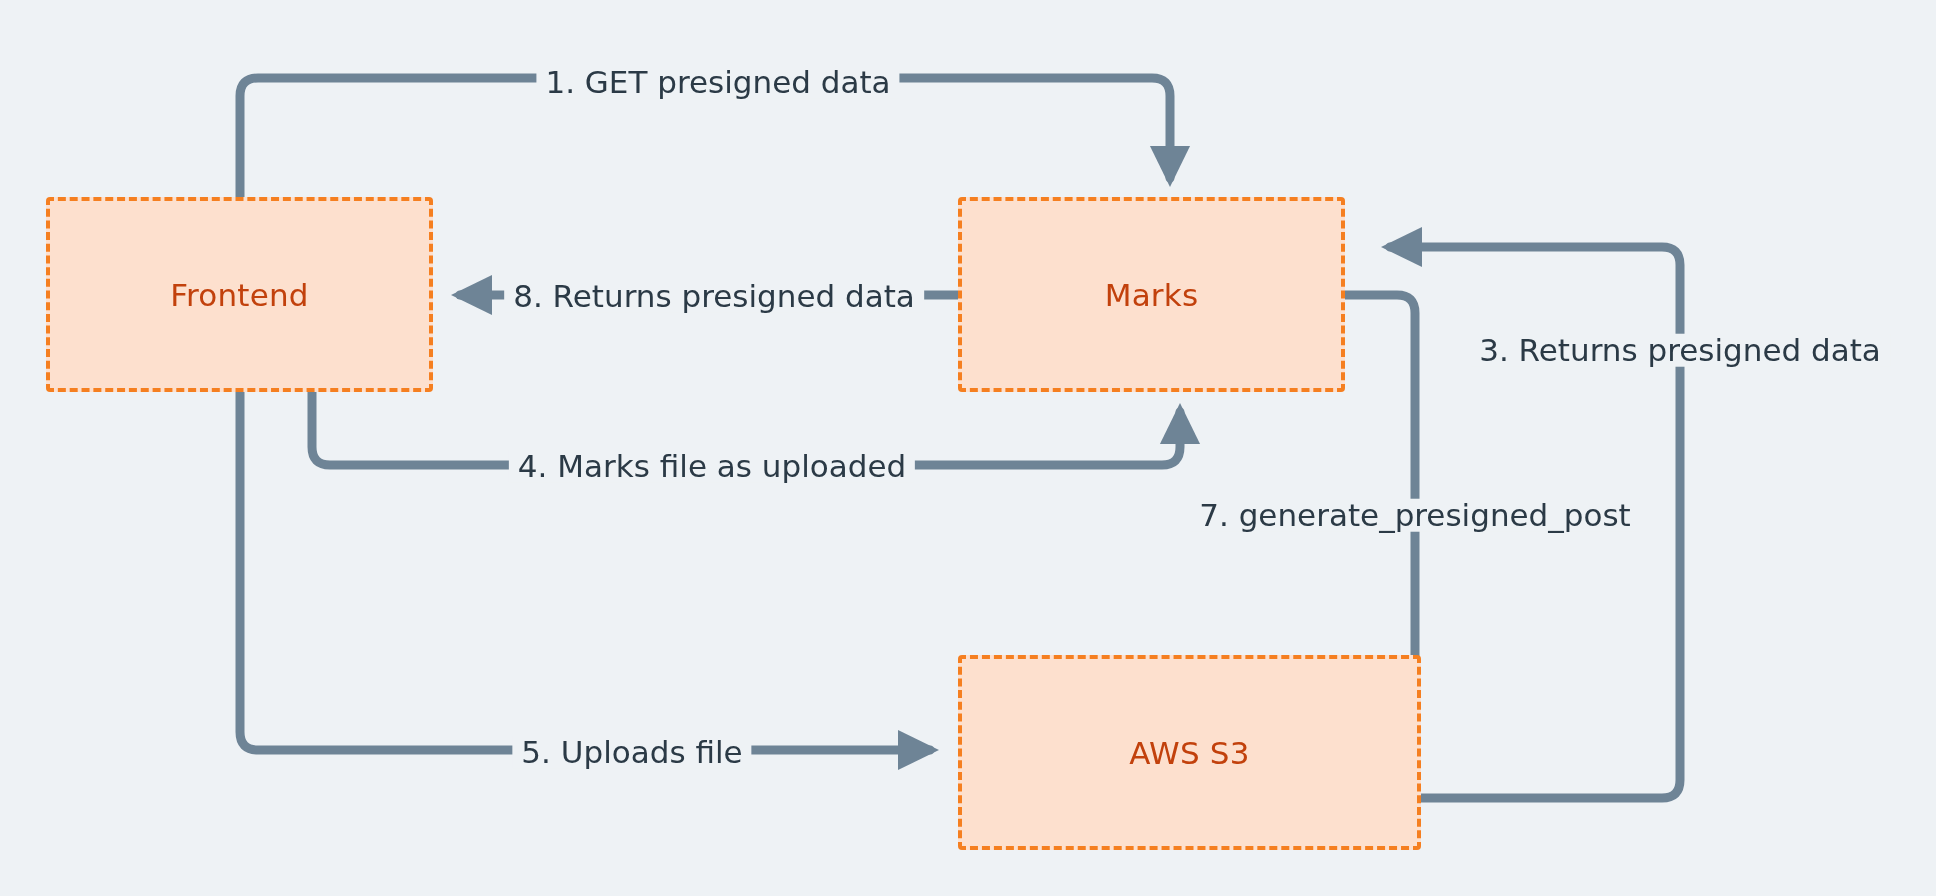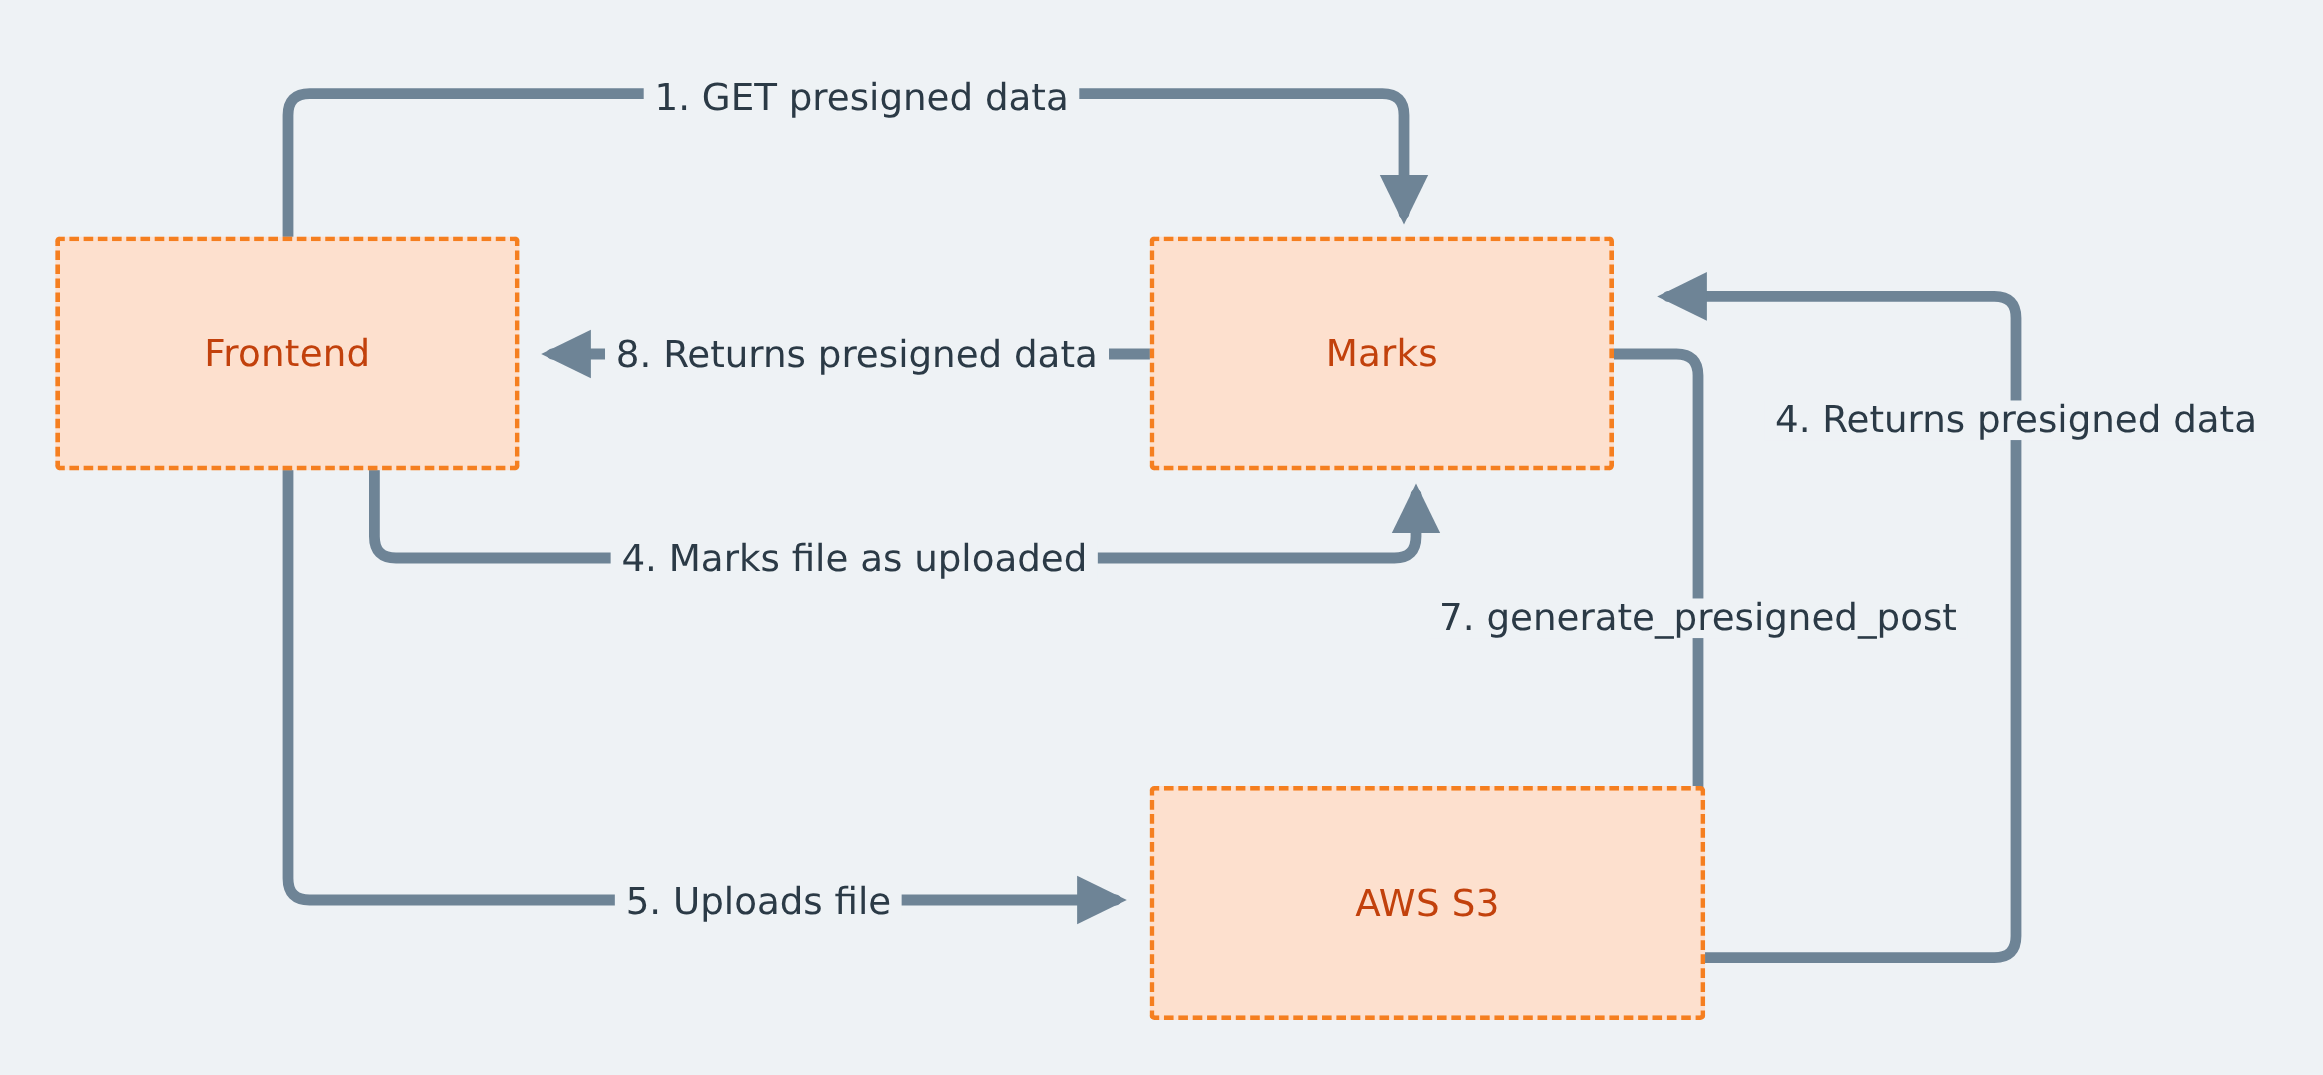--- a/index.html
+++ b/index.html
@@ -93,21 +93,21 @@
   </div>
 
   <div class="node-box" style="left:958px; top:655px; width:463px; height:195px;">
     <span class="node-label">AWS S3</span>
   </div>
 
   <div class="edge-label" style="left:718px; top:82px;">1. GET presigned data</div>
 
   <div class="edge-label" style="left:1415px; top:515px;">7. generate_presigned_post</div>
 
-  <div class="edge-label" style="left:1680px; top:350px;">4. Returns presigned data</div>
+  <div class="edge-label" style="left:1680px; top:350px;">3. Returns presigned data</div>
 
   <div class="edge-label" style="left:714px; top:296px;">8. Returns presigned data</div>
 
   <div class="edge-label" style="left:632px; top:752px;">5. Uploads file</div>
 
   <div class="edge-label" style="left:712px; top:466px;">4. Marks file as  uploaded</div>
 
 </div>
 
 </body></html>

